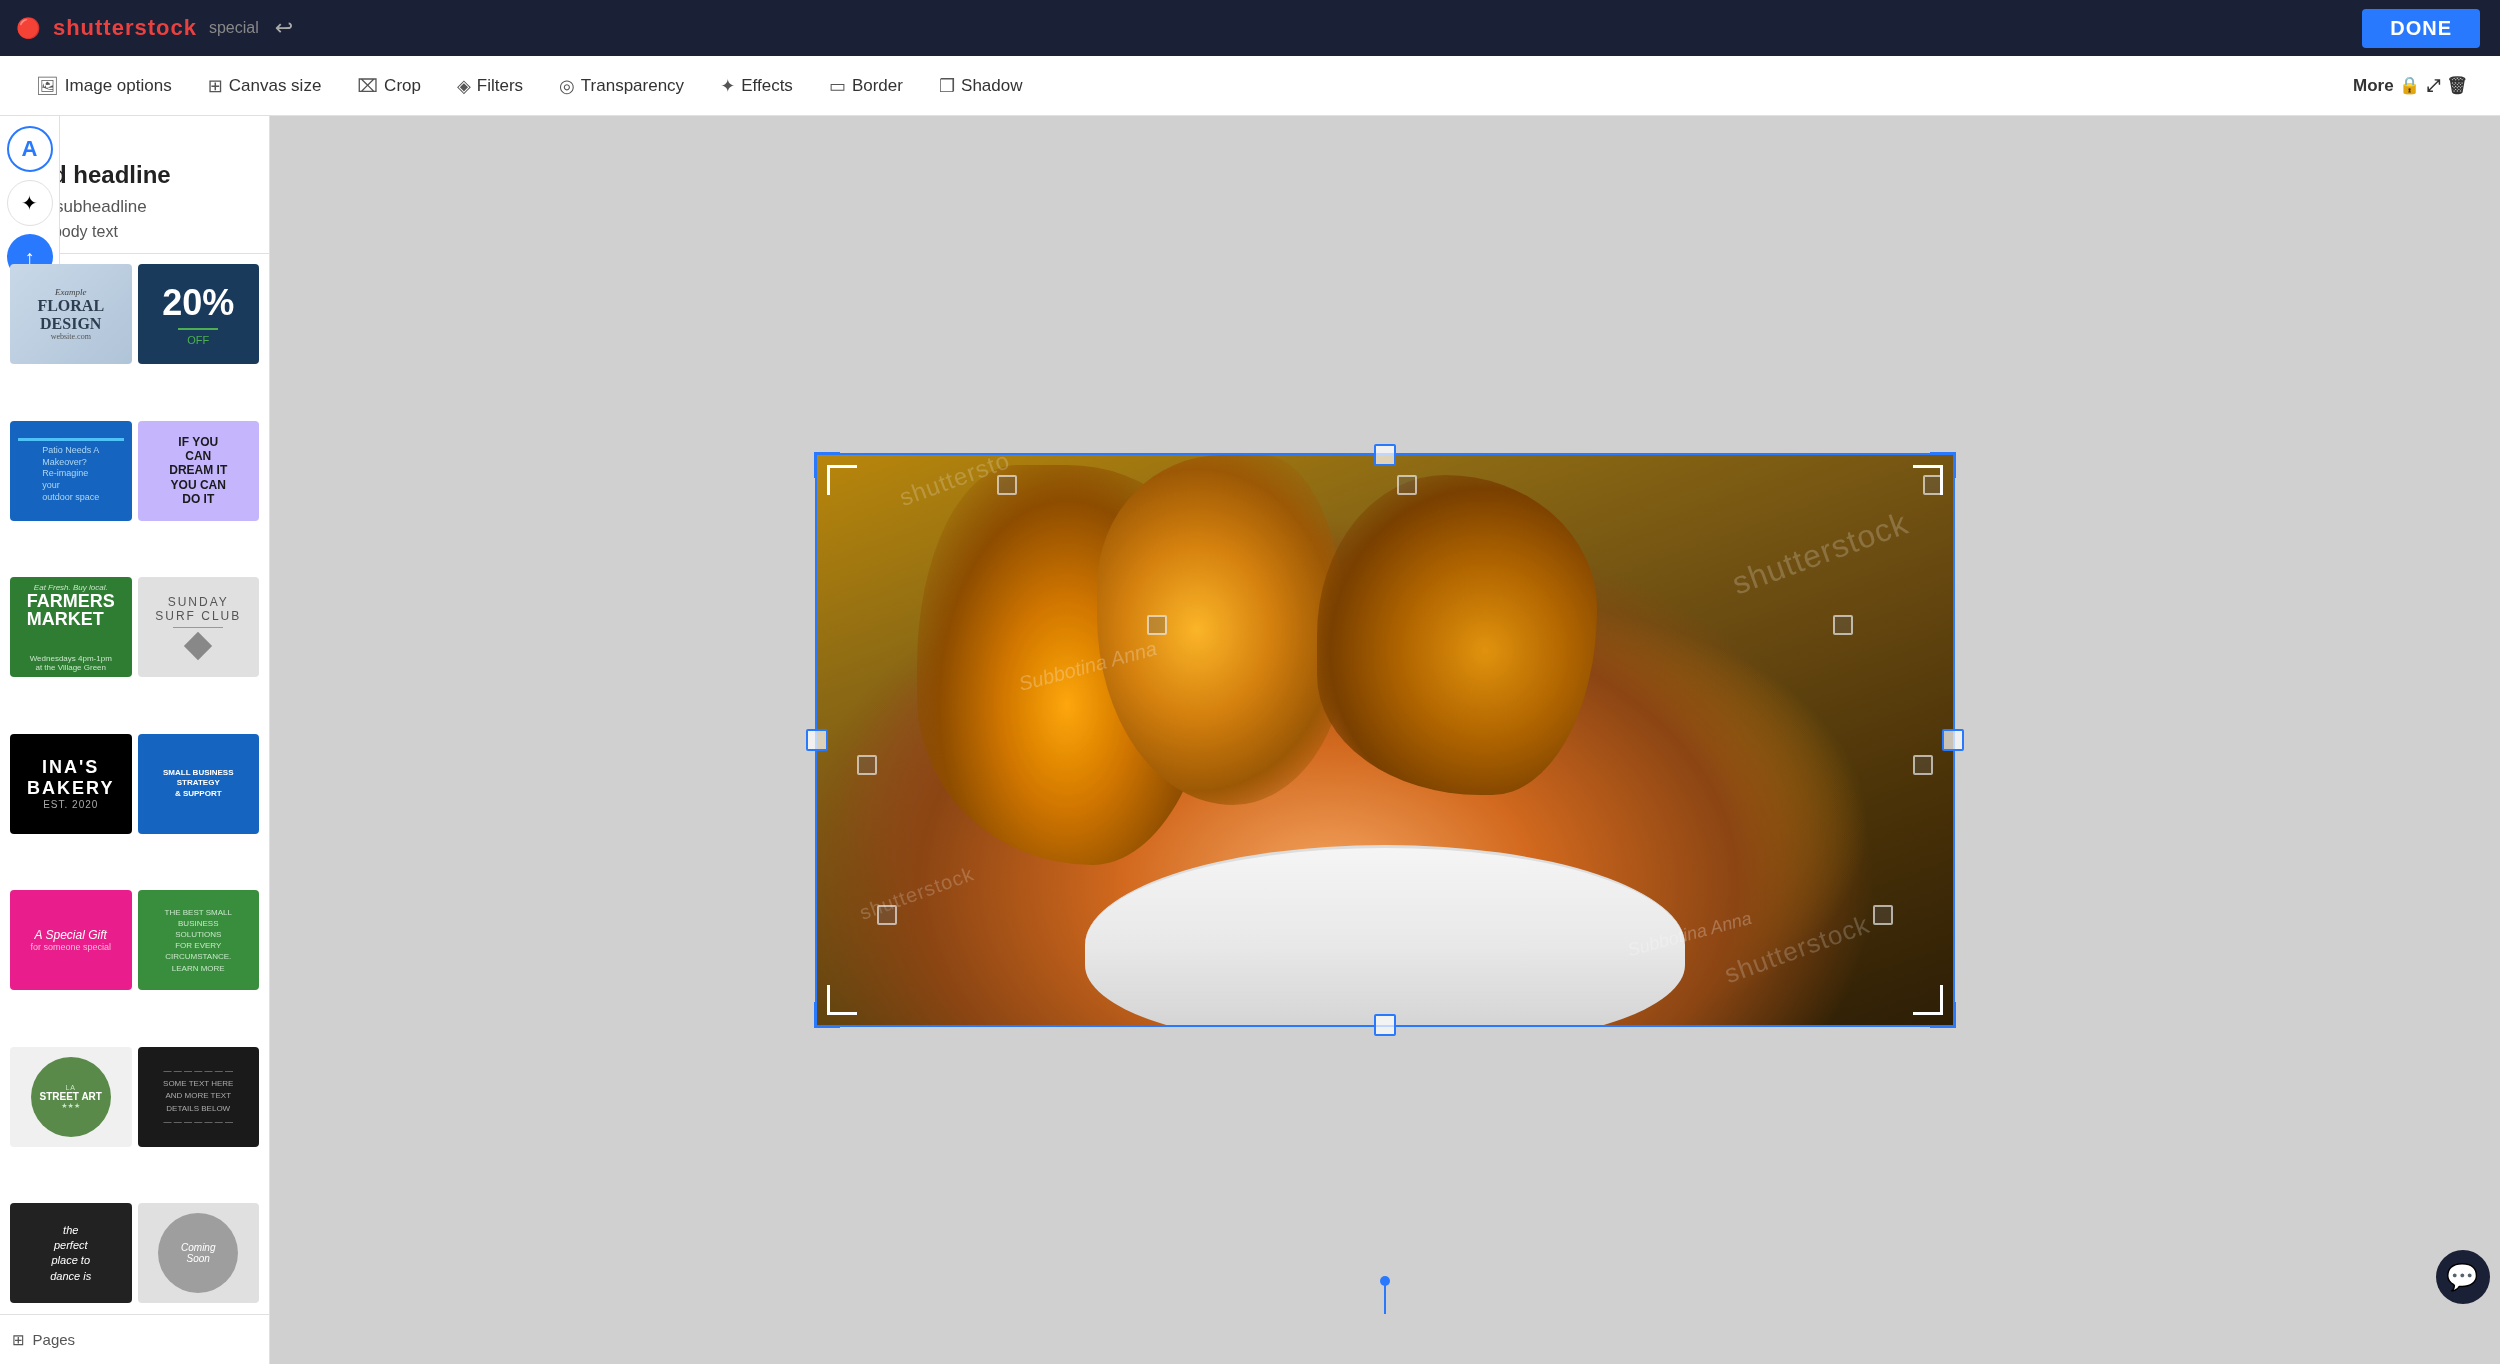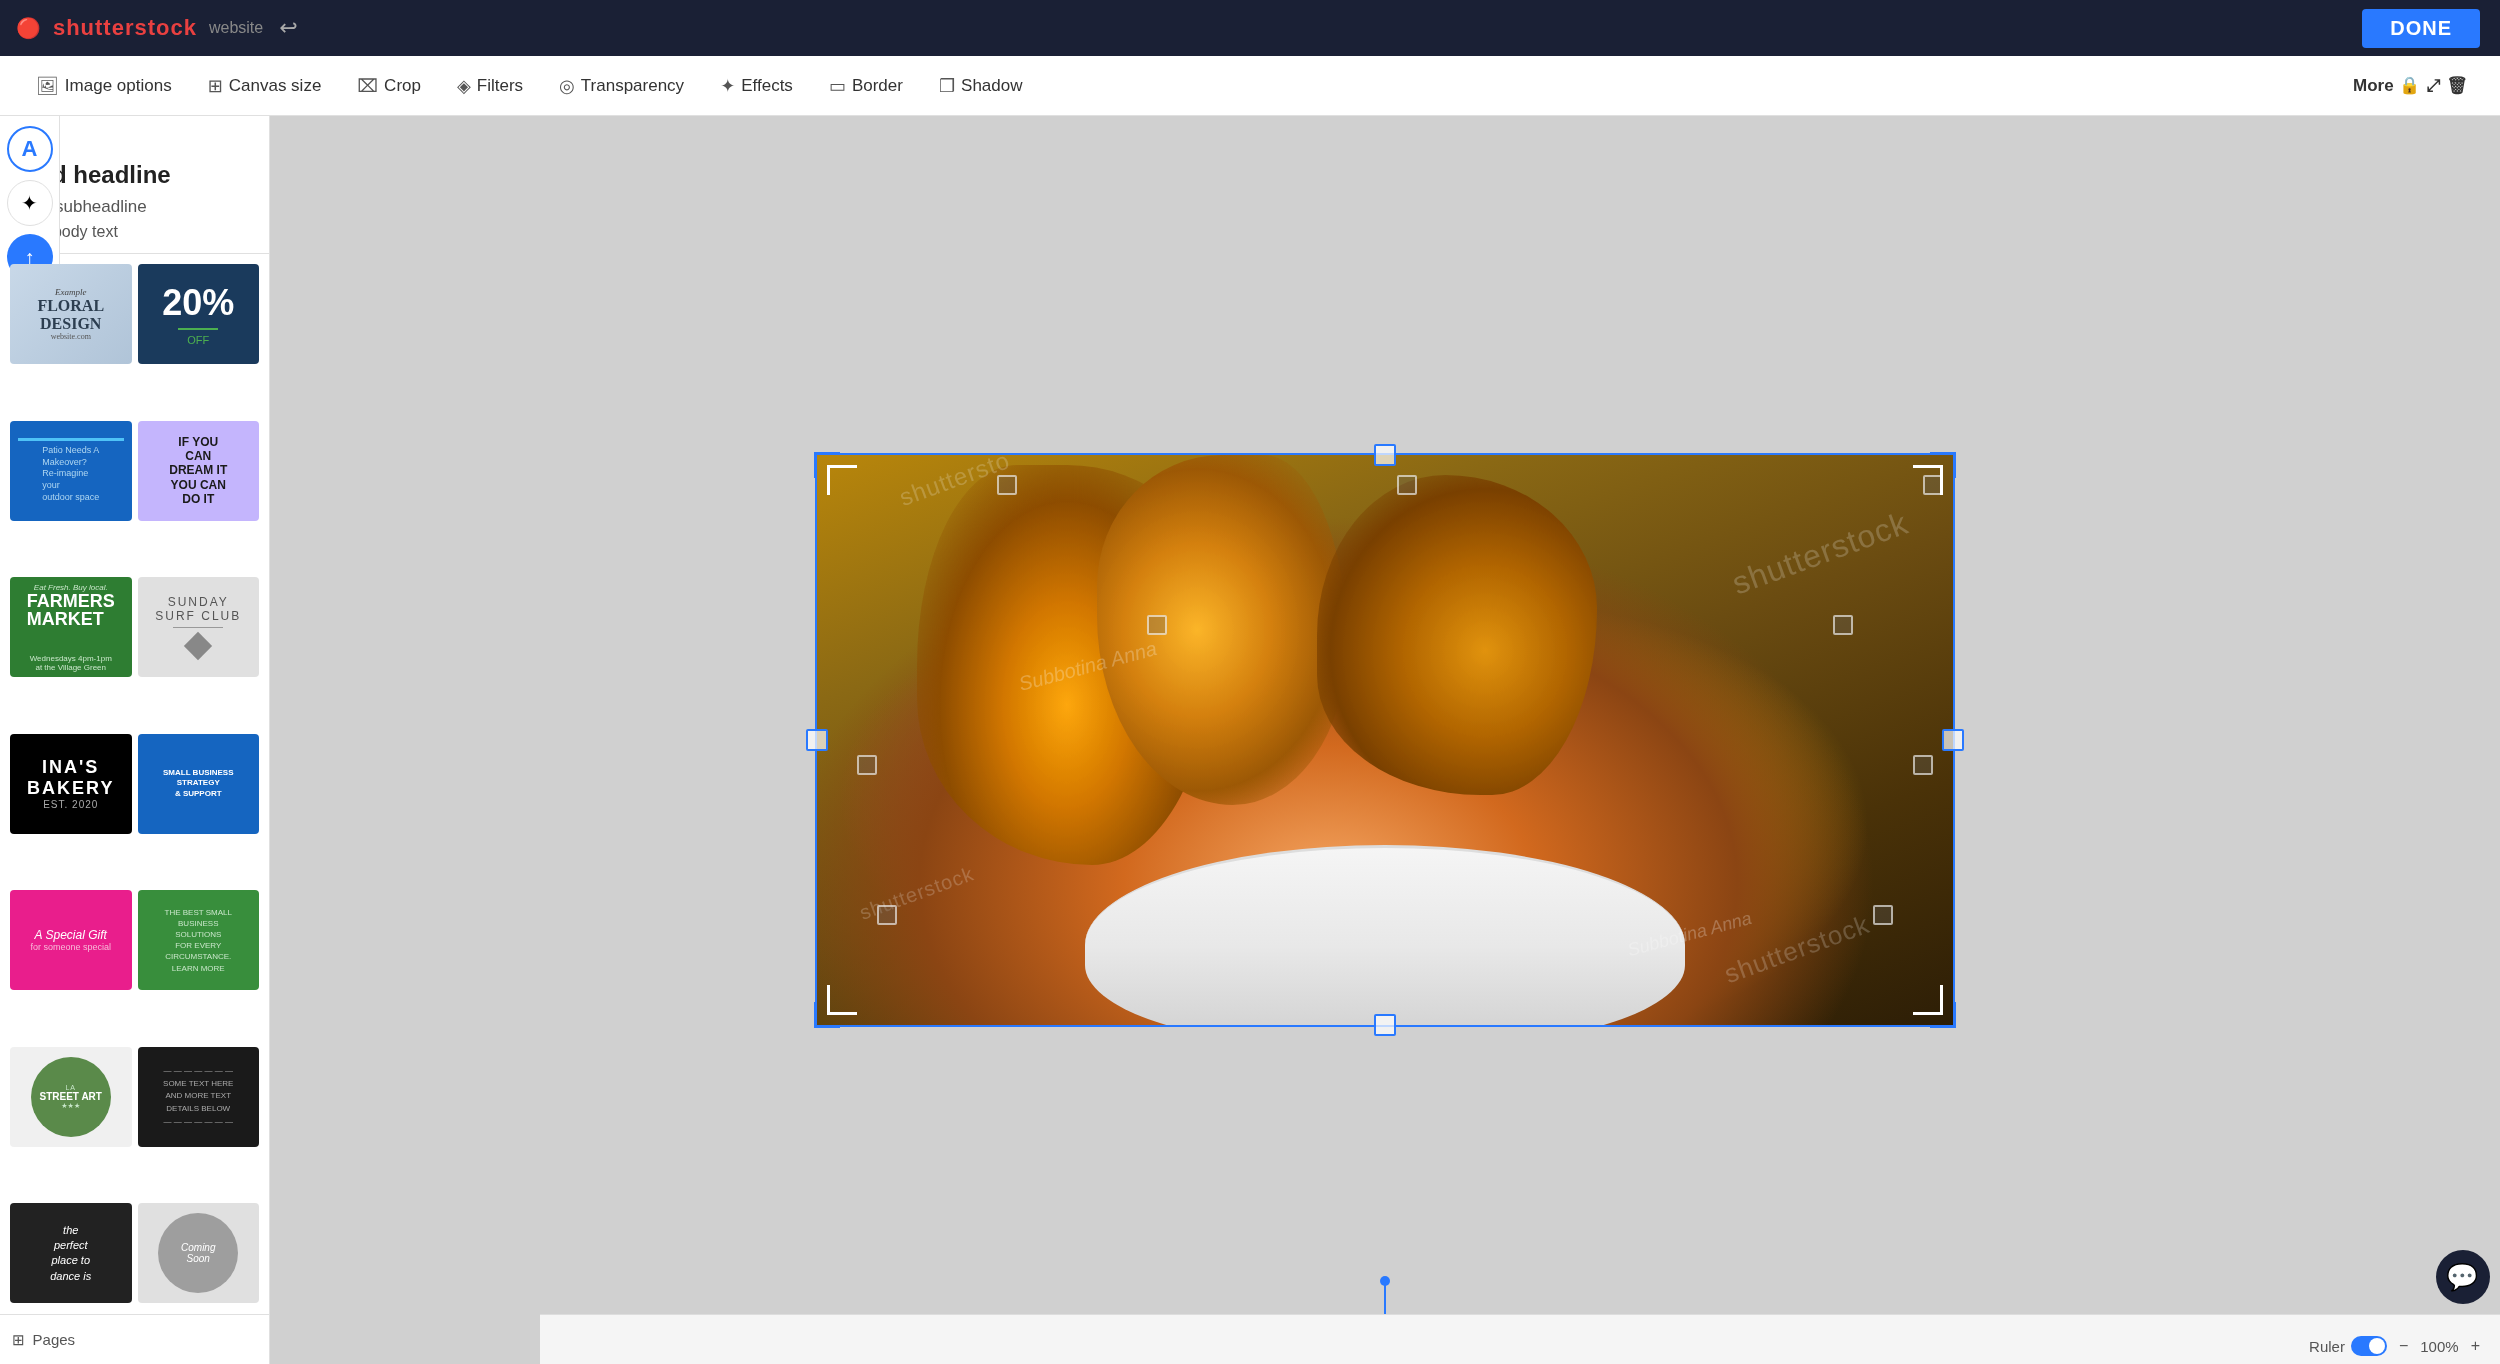--- a/index.html
+++ b/index.html
@@ -500,21 +500,21 @@
       overflow: hidden;
     }
   </style>
 </head>
 <body>
 
 <div id="top-bar">
   <div id="logo-area">
     <span id="logo-icon">🔴</span>
     <span id="logo-text">shutterstock</span>
-    <span style="color:#888; font-size:16px;">website</span>
+    <span style="color:#888; font-size:16px;">special</span>
   </div>
   <button id="undo-btn">↩</button>
   <button id="done-btn">DONE</button>
 </div>
 
 <div id="toolbar">
   <div class="toolbar-item">
     <span class="toolbar-icon">🖼</span>
     <span>Image options</span>
   </div>
@@ -705,35 +705,20 @@
       <div class="bracket-handle br"></div>
       <div class="mid-handle tm"></div>
       <div class="mid-handle bm"></div>
       <div class="mid-handle lm"></div>
       <div class="mid-handle rm"></div>
     </div>
 
     <div id="anchor-dot"></div>
     <div id="anchor-line"></div>
 
-    <div id="bottom-bar">
-
-      <div style="flex:1;"></div>
-      <div id="ruler-area">
-        <div class="ruler-toggle">
-          <span>Ruler</span>
-          <div class="toggle-switch">
-            <div class="toggle-knob"></div>
-          </div>
-        </div>
-        <span style="cursor:pointer; font-size:16px;">−</span>
-        <span style="font-size:15px;">100%</span>
-        <span style="cursor:pointer; font-size:16px;">+</span>
-      </div>
-    </div>
 
     <div id="chat-widget">
       <span style="font-size:26px;">💬</span>
     </div>
 
   </div>
 
 </div>
 
 <div id="pages-bar">

